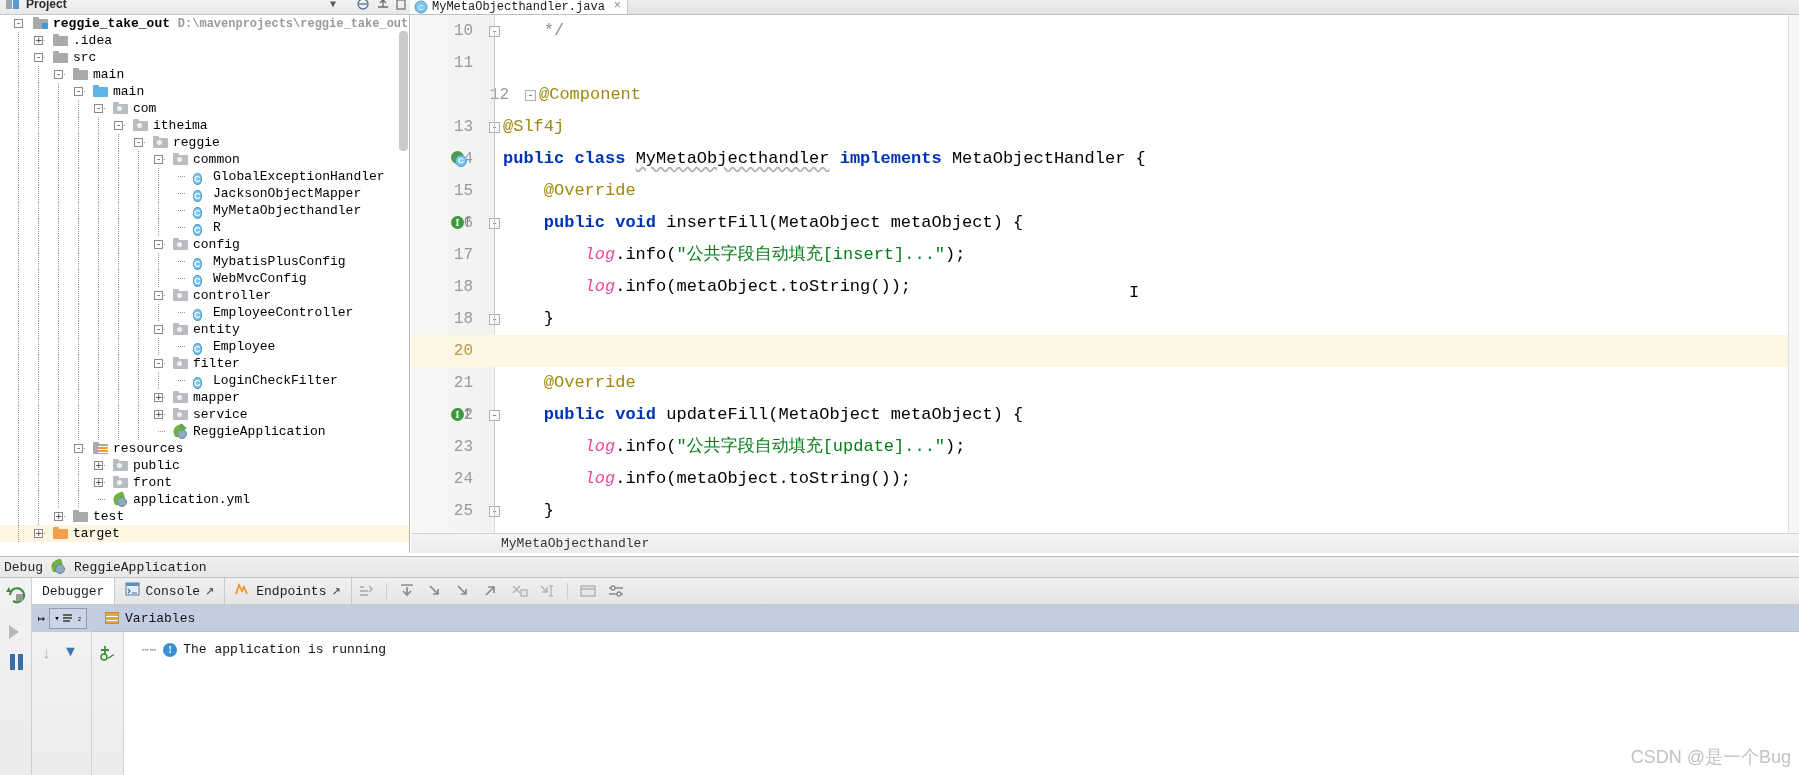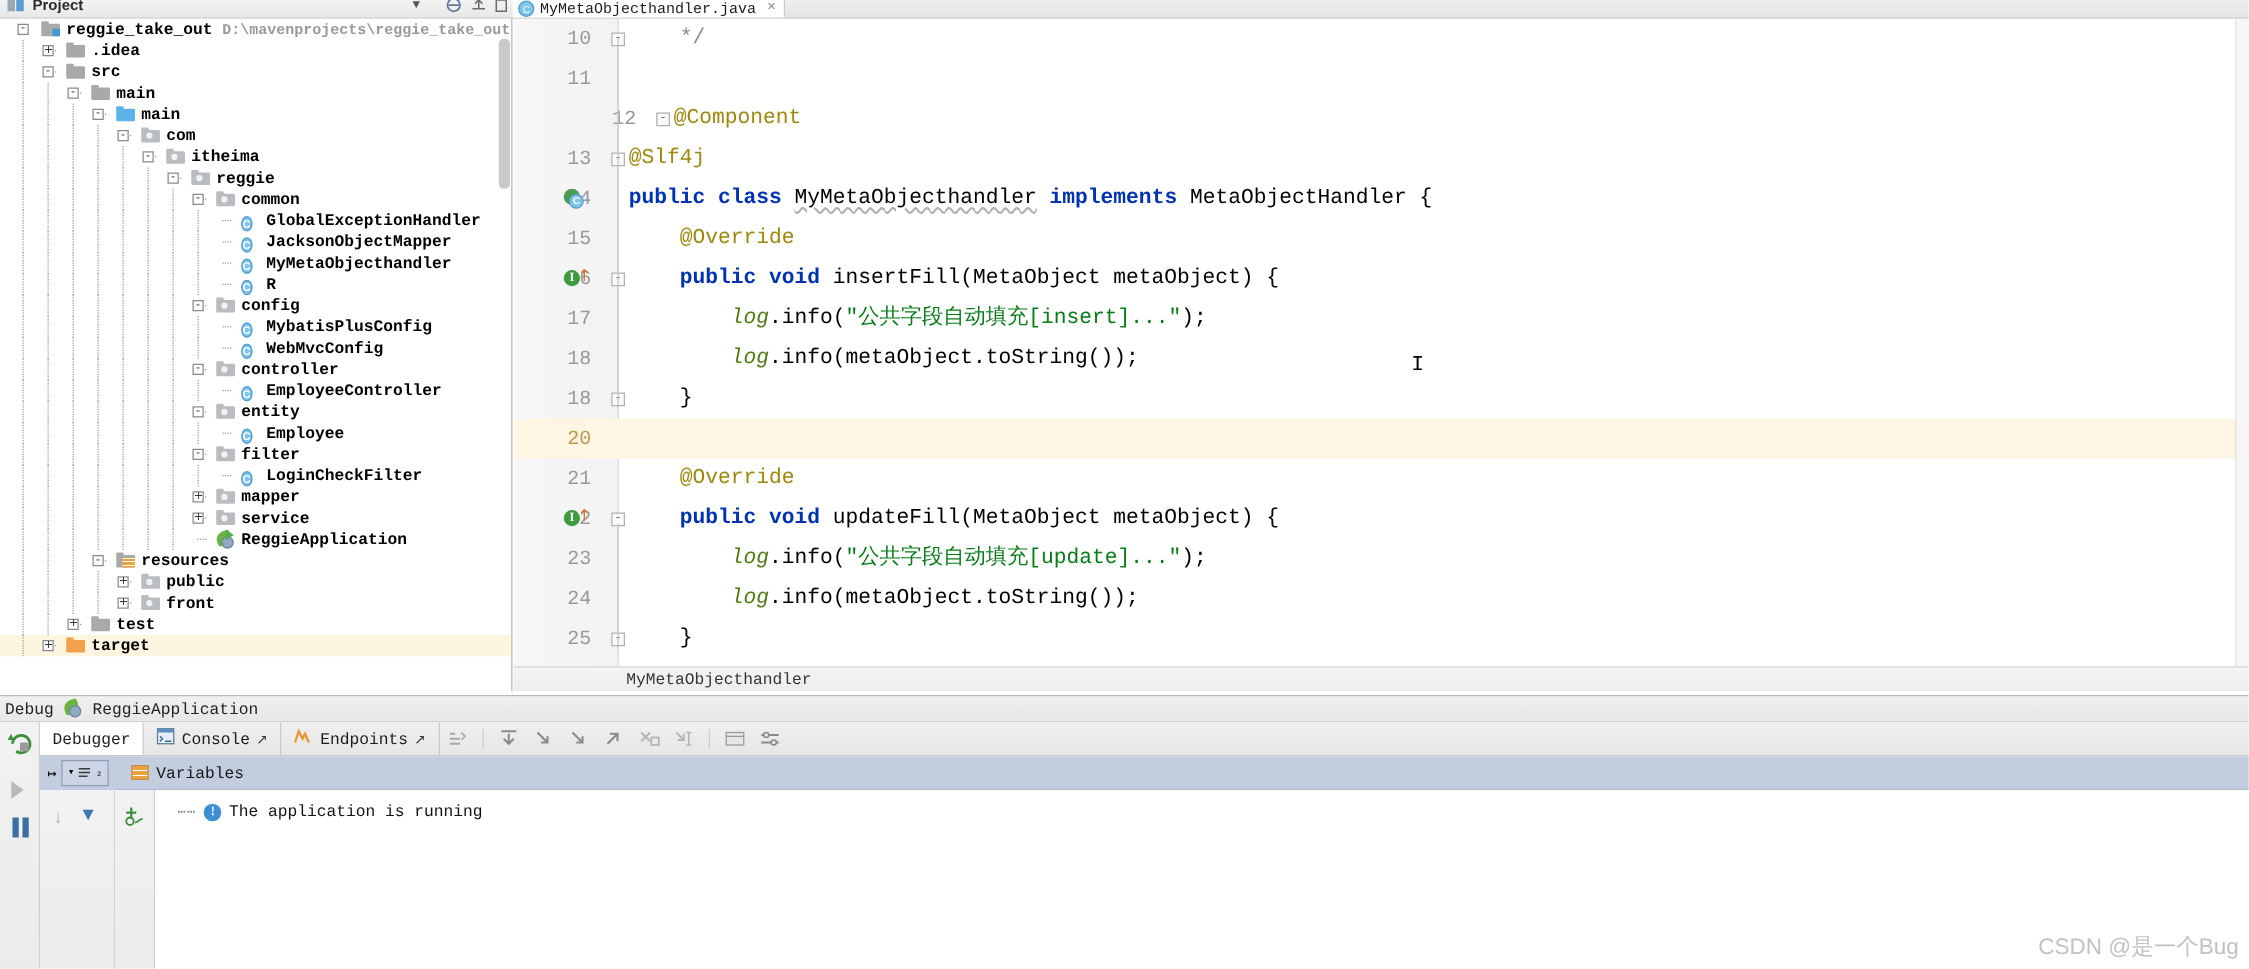--- a/index.html
+++ b/index.html
@@ -82,21 +82,21 @@
   }
   .guide {
     position: absolute; top: 0; width: 0; height: 17px;
     border-left: 1px dotted #9a9a9a;
   }
   .elbow {
     position: absolute; top: 8px; width: 7px; height: 0;
     border-top: 1px dotted #9a9a9a;
   }
   .node-icon { position: absolute; top: 2px; width: 16px; height: 13px; }
-  .node-label { position: absolute; top: 0; font-size: 13px; font-weight: bold; }
+  .node-label { position: absolute; top: 0; font-size: 13px; }
   .node-label.root { font-weight: bold; }
   .node-path { color: #9a9a9a; font-size: 12px; }
 
   
   .folder { position: relative; width: 15px; height: 12px; }
   .folder .tabtop {
     position: absolute; left: 0; top: 0; width: 6px; height: 3px;
     background: inherit; border-radius: 1px 1px 0 0;
   }
   .folder .body {
@@ -178,21 +178,21 @@
     color: #666; font-size: 10px; line-height: 8px; text-align: center;
     font-family: "DejaVu Sans", sans-serif;
   }
   .fold-line {
     position: absolute; left: 83px; width: 1px; background: #c8c8c8;
   }
   .k { color: #0033b3; font-weight: bold; }   
   .an { color: #9e880d; }                      
   .cm { color: #8c8c8c; }                      
   .st { color: #067d17; }                      
-  .lg { color: #4d7c0f; font-style: italic; }                      
+  .lg { color: #ec4899; font-style: italic; }                      
   .wavy {
     text-decoration: underline wavy #b0b0b0;
     text-underline-offset: 3px;
   }
   .gutter-icon { position: absolute; left: 40px; }
   .impl-icon {
     position: relative; width: 17px; height: 16px;
   }
   .impl-green {
     position: absolute; left: 0; top: 0; width: 13px; height: 13px;
@@ -758,20 +758,31 @@
         <div class="tree-row">
           <div class="row-inner">
             <span class="guide" style="left:18px"></span>
             <span class="guide" style="left:38px"></span>
             <span class="guide" style="left:58px"></span>
             <span class="guide" style="left:78px"></span>
             <span class="elbow" style="left:98px"></span>
             <span class="toggle" style="left:94px">+</span>
             <span class="node-icon" style="left:113px"><span class="folder f-pkg"><span class="tabtop"></span><span class="body"></span><span class="dot"></span></span></span>
             <span class="node-label" style="left:133px">front</span>
+          </div>
+        </div>
+        <div class="tree-row">
+          <div class="row-inner">
+            <span class="guide" style="left:18px"></span>
+            <span class="guide" style="left:38px"></span>
+            <span class="guide" style="left:58px"></span>
+            <span class="guide" style="left:78px"></span>
+            <span class="elbow" style="left:98px"></span>
+            <span class="node-icon" style="left:113px"><span class="spring-icon"><span class="spring-leaf"></span><span class="spring-badge"></span></span></span>
+            <span class="node-label" style="left:133px">application.yml</span>
           </div>
         </div>
         <div class="tree-row">
           <div class="row-inner">
             <span class="guide" style="left:18px"></span>
             <span class="guide" style="left:38px"></span>
             <span class="elbow" style="left:58px"></span>
             <span class="toggle" style="left:54px">+</span>
             <span class="node-icon" style="left:73px"><span class="folder f-gray"><span class="tabtop"></span><span class="body"></span></span></span>
             <span class="node-label" style="left:93px">test</span>

